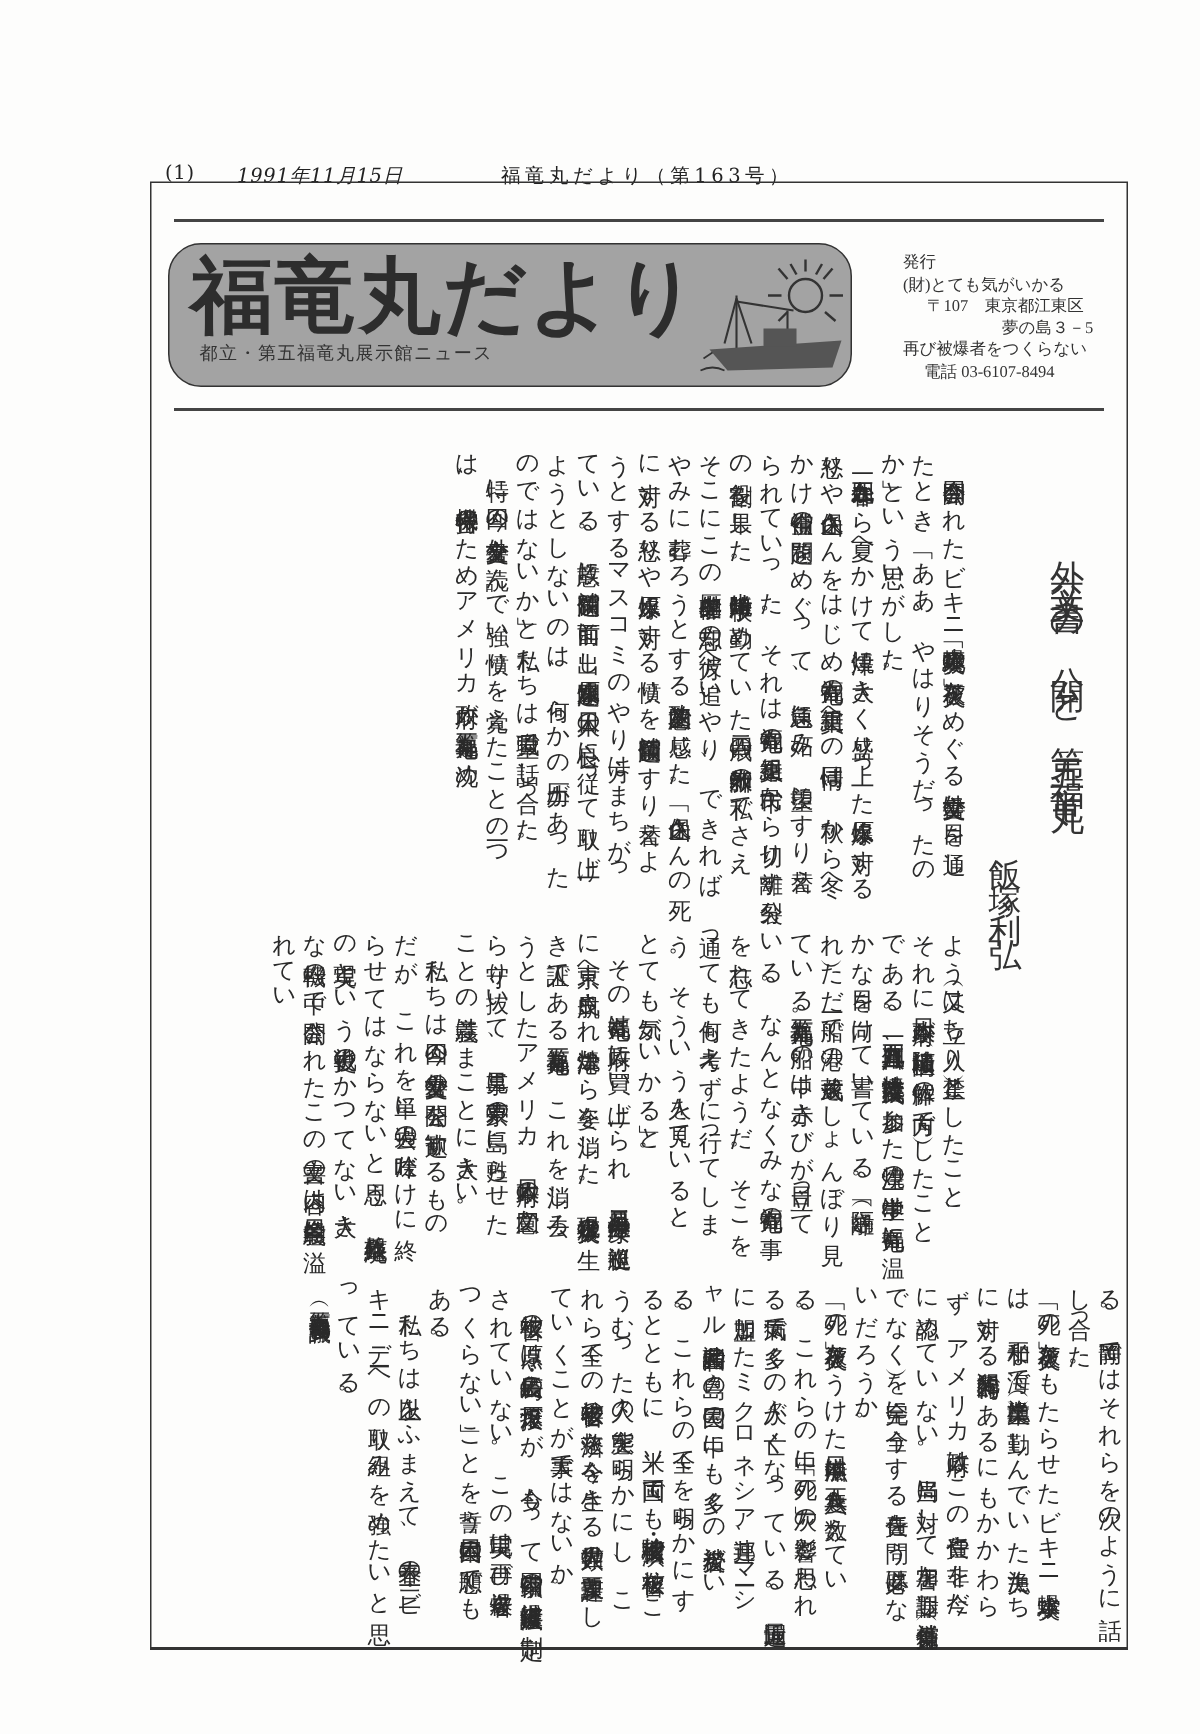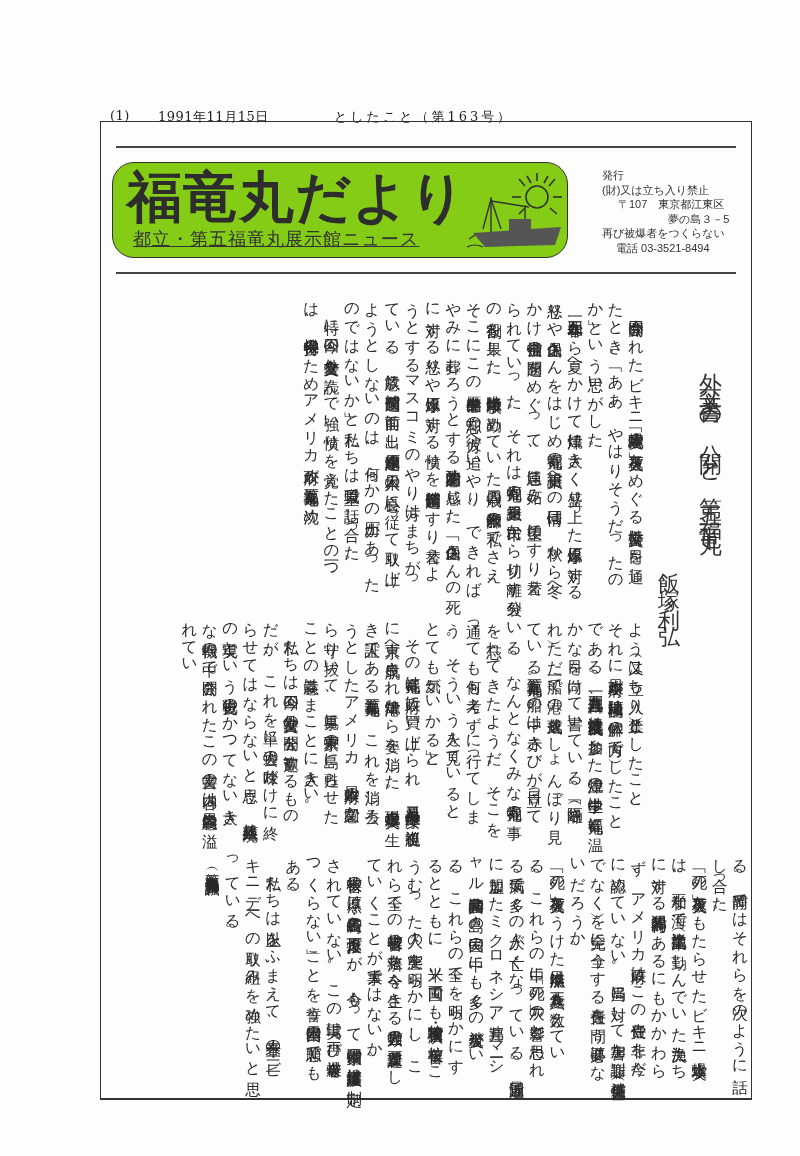--- a/index.html
+++ b/index.html
@@ -5,43 +5,43 @@
   html, body { margin:0; padding:0; }
   body {
     width:800px; height:1156px; background:#fdfdfc; position:relative; overflow:hidden;
     font-family:"DejaVu Serif", serif; color:#222;
   }
   .masthead-line {
     position:absolute; top:102px; left:96px; width:690px; height:24px;
     font-size:13px; letter-spacing:0.5px;
   }
   .masthead-line .page-no { position:absolute; left:14px; top:6px; }
-  .masthead-line .date { position:absolute; left:62px; top:6px; }
+  .masthead-line .date { position:absolute; left:62px; top:6px;font-style:italic; }
   .masthead-line .issue { position:absolute; left:238px; top:6px; letter-spacing:3px; }
   .frame {
     position:absolute; left:100px; top:121px; width:650px; height:976px;
     border:1.5px solid #333; border-bottom-width:2px;
   }
   .hr { position:absolute; height:1.5px; background:#444; }
   .logo-box {
     position:absolute; left:112px; top:162px; width:454px; height:94px;
-    border:1.5px solid #333; border-radius:22px; background:#84cc16;
+    border:1.5px solid #333; border-radius:22px; background:#a3a3a3;
   }
   .logo-title {
     position:absolute; left:14px; top:-2px; font-size:55px; font-weight:bold;
     letter-spacing:1px; color:#2d2d2d; font-family:"DejaVu Serif", serif;
   }
   .logo-sub {
-    position:absolute; left:20px; top:64px; font-size:18px; letter-spacing:1px;
-    font-family:"DejaVu Sans", sans-serif; color:#333;text-decoration:underline;
+    position:absolute; left:20px; top:64px; font-size:12px; letter-spacing:1px;
+    font-family:"DejaVu Sans", sans-serif; color:#333;
   }
   .ship { position:absolute; left:352px; top:4px; width:104px; height:86px; }
   .publisher {
     position:absolute; left:602px; top:168px; width:150px; font-size:11px; line-height:14.5px;
-    font-family:Liberation Sans, sans-serif; color:#333;
+    font-family:Liberation Serif, serif; color:#333;
   }
   .publisher div { white-space:nowrap; }
   .vcol {
     position:absolute; writing-mode:vertical-rl; text-orientation:upright;
     font-size:15.5px; line-height:20.3px; letter-spacing:0.6px;
     font-family:"DejaVu Sans", sans-serif; color:#2a2a2a;
   }
   .vcol p { margin:0; text-indent:1em; }
   .vcol p.cont { text-indent:0; }
   .headline {
@@ -53,21 +53,21 @@
     font-size:22px; letter-spacing:18px; font-family:"DejaVu Serif", serif; color:#333;
   }
   .signature { font-size:14.5px; }
 </style>
 </head>
 <body>
 
 <div class="masthead-line">
   <span class="page-no">(1)</span>
   <span class="date">1991年11月15日</span>
-  <span class="issue">としたこと（第163号）</span>
+  <span class="issue">福竜丸だより（第163号）</span>
 </div>
 
 <div class="frame"></div>
 <div class="hr" style="left:116px; top:146px; width:620px;"></div>
 <div class="hr" style="left:116px; top:272px; width:620px;"></div>
 
 <div class="logo-box">
   <div class="logo-title">福竜丸だより</div>
   <div class="logo-sub">都立・第五福竜丸展示館ニュース</div>
   <svg class="ship" viewBox="0 0 104 86">
@@ -91,25 +91,25 @@
       <line x1="60" y1="40" x2="60" y2="62"></line>
     </g>
     <path d="M8 66 L96 60 L90 78 L20 80 Z" fill="#555"></path>
     <rect x="44" y="52" width="22" height="12" fill="#555"></rect>
     <path d="M2 80 Q10 76 18 80 M4 72 L10 68" stroke="#333" stroke-width="1.2" fill="none"></path>
   </svg>
 </div>
 
 <div class="publisher">
   <div>発行</div>
-  <div>(財)又は立ち入り禁止</div>
+  <div>(財)とても気がいかる</div>
   <div style="padding-left:16px">〒107　東京都江東区</div>
   <div style="padding-left:66px">夢の島３－5</div>
   <div>再び被爆者をつくらない</div>
-  <div style="padding-left:14px">電話 03-3521-8494</div>
+  <div style="padding-left:14px">電話 03-6107-8494</div>
 </div>
 
 <div class="headline">外交文書の公開と第五福竜丸</div>
 <div class="author">飯塚利弘</div>
 
 <div class="vcol" style="right:154px; top:292px; height:300px; width:530px;">
   <p>今回公開されたビキニ水爆実験「死の灰」被災をめぐる外交文書に目を通したとき、「ああ、やはりそうだったのか」という思いがした。</p>
   <p>一九五四年春から夏へかけて焼津に大きく盛り上った原水爆に対する怒りや久保山さんをはじめ福竜丸の乗組員への同情は、秋から冬へかけ補償金の問題をめぐって、急速に妬み、羨望にすり替えられていった。それは福竜丸の乗組員を市民から切り離す分裂の役割を果した。当時焼津中学校に勤めていた二四歳の新米教師の私でさえ、そこにこの歴史的事件を忘却の彼方へ追いやり、できればやみに葬むろうとする政治的意図を感じた。「久保山さんの死に対する怒りや原水爆に対する憤りを補償金問題にすり替えようとするマスコミのやり方はまちがっている。故意に補償問題を前面に出し原水爆問題を日本人の良心に従って取り上げようとしないのは、何らかの圧力があったのではないか」と私たちは職員室で話し合った。</p>
   <p>特に今回の外交文書を読んで強い憤りを覚えたことの一つは、機密保持のためアメリカ政府が第五福竜丸を沈め</p>
 </div>

